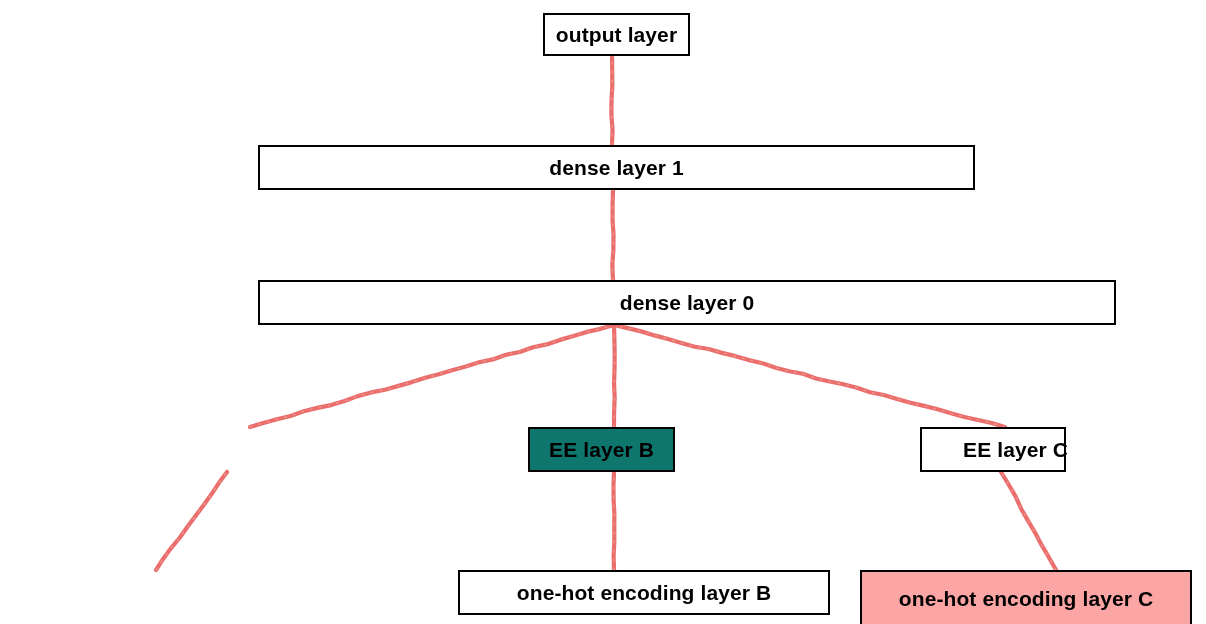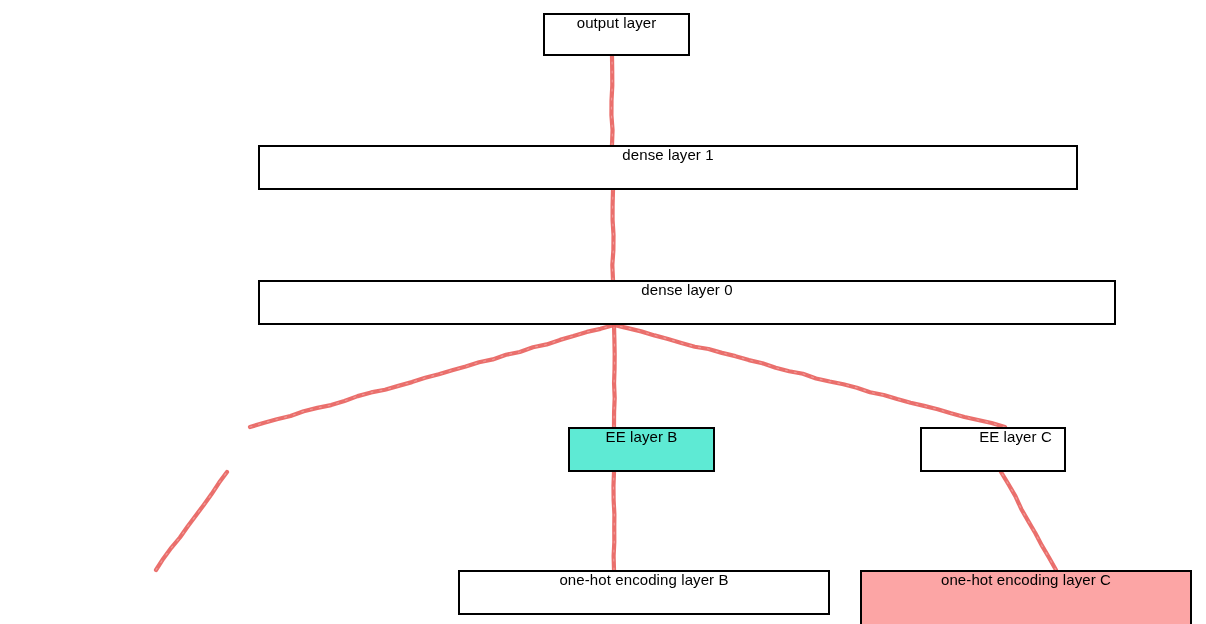--- a/index.html
+++ b/index.html
@@ -24,27 +24,29 @@
     width: 1206px;
     height: 624px;
     pointer-events: none;
   }
   .node-box {
     position: absolute;
     box-sizing: border-box;
     border: 2px solid #000000;
     background: #ffffff;
     display: flex;
+    align-items: center;
     justify-content: center;
     color: #000000;
     font-family: "Liberation Sans", sans-serif;
-    font-size: 15px;
+    font-size: 21px;
     line-height: 1;
     white-space: nowrap;
     letter-spacing: 0.1px;
+    font-weight: bold;
   }
   .node-label {
     display: block;
     transform: translateY(-0.5px);
   }
 </style>
 </head>
 <body>
 
 <div id="diagram-root">
@@ -81,30 +83,30 @@
       <g>
         <polyline points="1056.00,570.00 1049.11,557.76 1041.96,545.66 1035.40,533.23 1028.25,521.14 1021.25,508.96 1015.39,496.14 1008.32,484.00 1001.00,472.00" fill="none" stroke="#e8635f" stroke-width="4.2" stroke-linecap="round" stroke-linejoin="round" opacity="0.92"></polyline>
         <polyline points="1056.00,570.00 1049.11,557.76 1041.96,545.66 1035.40,533.23 1028.25,521.14 1021.25,508.96 1015.39,496.14 1008.32,484.00 1001.00,472.00" fill="none" stroke="#ffffff" stroke-width="1.1" stroke-linecap="round" opacity="0.30" stroke-dasharray="2 7"></polyline>
       </g>
     </svg>
 
   <div class="node-box" style="left: 543px; top: 13px; width: 147px; height: 43px; border-color: rgb(0, 0, 0); background: rgb(255, 255, 255); color: rgb(0, 0, 0);">
     <span class="node-label">output layer</span>
   </div>
 
-  <div class="node-box" style="left: 258px; top: 145px; width: 820px; height: 45px; border-color: rgb(0, 0, 0); background: rgb(255, 255, 255); color: rgb(0, 0, 0);">
+  <div class="node-box" style="left: 258px; top: 145px; width: 717px; height: 45px; border-color: rgb(0, 0, 0); background: rgb(255, 255, 255); color: rgb(0, 0, 0);">
     <span class="node-label">dense layer 1</span>
   </div>
 
   <div class="node-box" style="left: 258px; top: 280px; width: 858px; height: 45px; border-color: rgb(0, 0, 0); background: rgb(255, 255, 255); color: rgb(0, 0, 0);">
     <span class="node-label">dense layer 0</span>
   </div>
 
 
-  <div class="node-box" style="left: 568px; top: 427px; width: 147px; height: 45px; border-color: rgb(0, 0, 0); background: #5eead4; color: rgb(0, 0, 0);">
+  <div class="node-box" style="left: 528px; top: 427px; width: 147px; height: 45px; border-color: rgb(0, 0, 0); background: #0f766e; color: rgb(0, 0, 0);">
     <span class="node-label">EE layer B</span>
   </div>
 
   <div class="node-box" style="left: 920px; top: 427px; width: 146px; height: 45px; border-color: rgb(0, 0, 0); background: rgb(255, 255, 255); color: rgb(0, 0, 0); padding-left: 45px;">
     <span class="node-label">EE layer C</span>
   </div>
 
 
   <div class="node-box" style="left: 458px; top: 570px; width: 372px; height: 45px; border-color: rgb(0, 0, 0); background: rgb(255, 255, 255); color: rgb(0, 0, 0);">
     <span class="node-label">one-hot encoding layer B</span>

